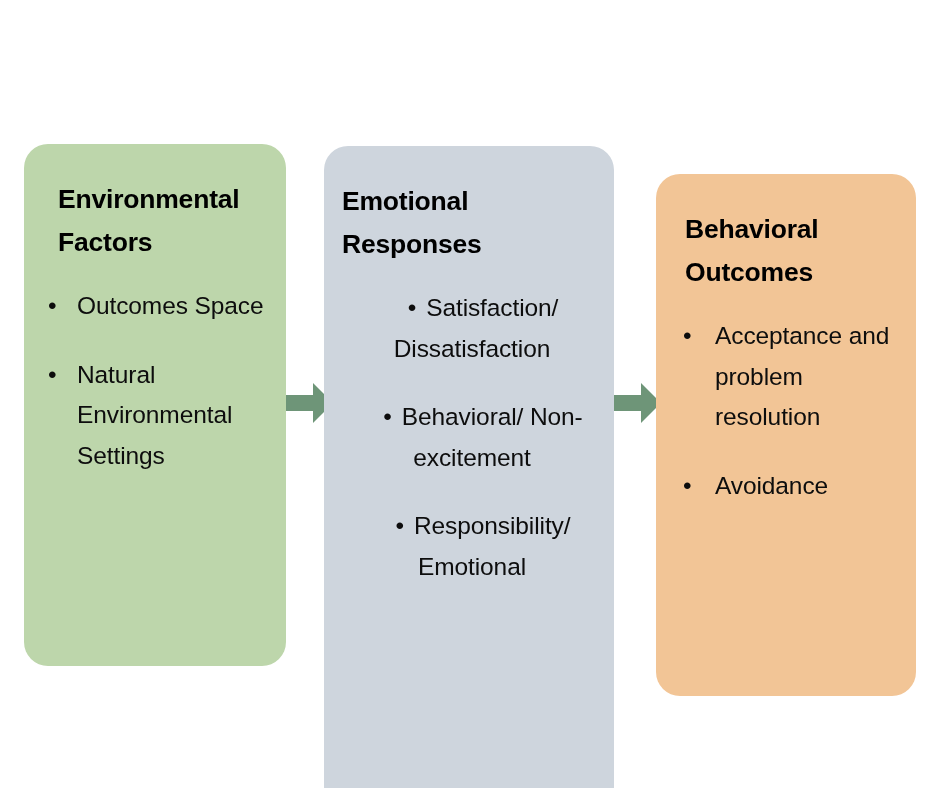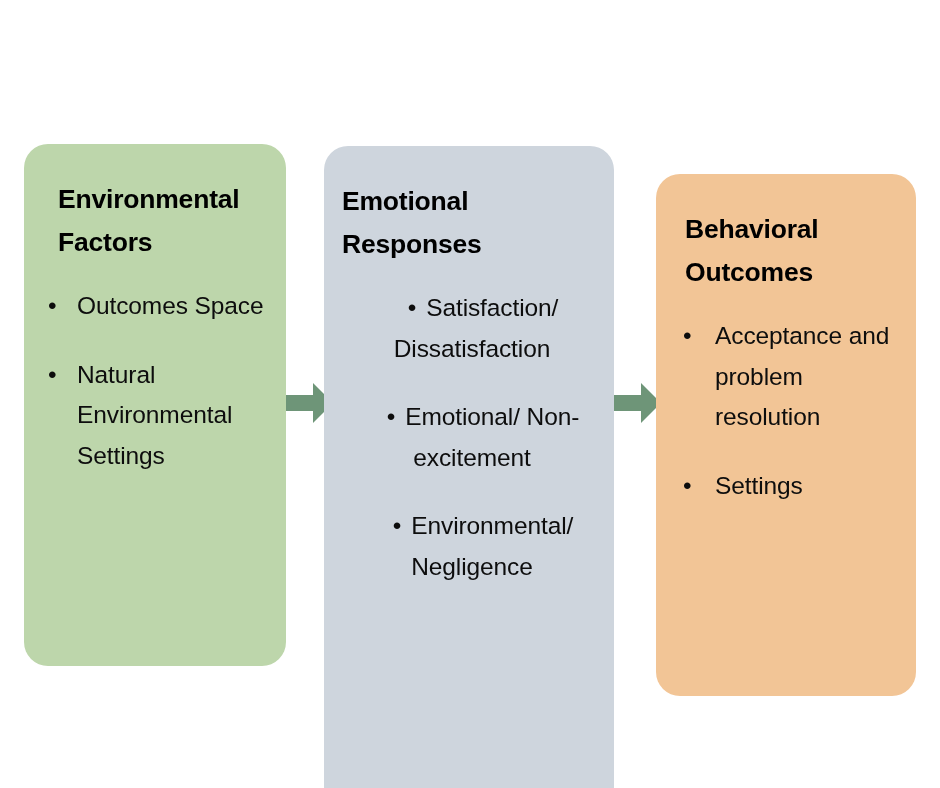--- a/index.html
+++ b/index.html
@@ -145,40 +145,40 @@
   </div>
 
   <div class="panel" id="panel-emotional" style="background: rgb(206, 213, 221);">
     <div class="panel-title">Emotional
 Responses</div>
     <ul class="bullets flowing">
       <li>
         <span class="dot">•</span><span>Satisfaction/ Dissatisfaction</span>
       </li>
       <li>
-        <span class="dot">•</span><span>Emotional/ Non-excitement</span>
+        <span class="dot">•</span><span>Behavioral/ Non-excitement</span>
       </li>
       <li>
-        <span class="dot">•</span><span>Environmental/ Negligence</span>
+        <span class="dot">•</span><span>Responsibility/ Emotional</span>
       </li>
     </ul>
   </div>
 
   <div class="arrow" id="arrow-2">
     <svg viewBox="0 0 48 42" xmlns="http://www.w3.org/2000/svg" aria-hidden="true">
       <polygon points="0,13 27,13 27,1 47,21 27,41 27,29 0,29" fill="#6e9578"></polygon>
     </svg>
   </div>
 
   <div class="panel" id="panel-behavioral" style="background: rgb(242, 197, 150);">
     <div class="panel-title">Behavioral
 Outcomes</div>
     <ul class="bullets hanging">
       <li>
         <span class="dot">•</span><span>Acceptance and problem resolution</span>
       </li>
       <li>
-        <span class="dot">•</span><span>Settings</span>
+        <span class="dot">•</span><span>Avoidance</span>
       </li>
     </ul>
   </div>
 
 </div>
 
 </body></html>

